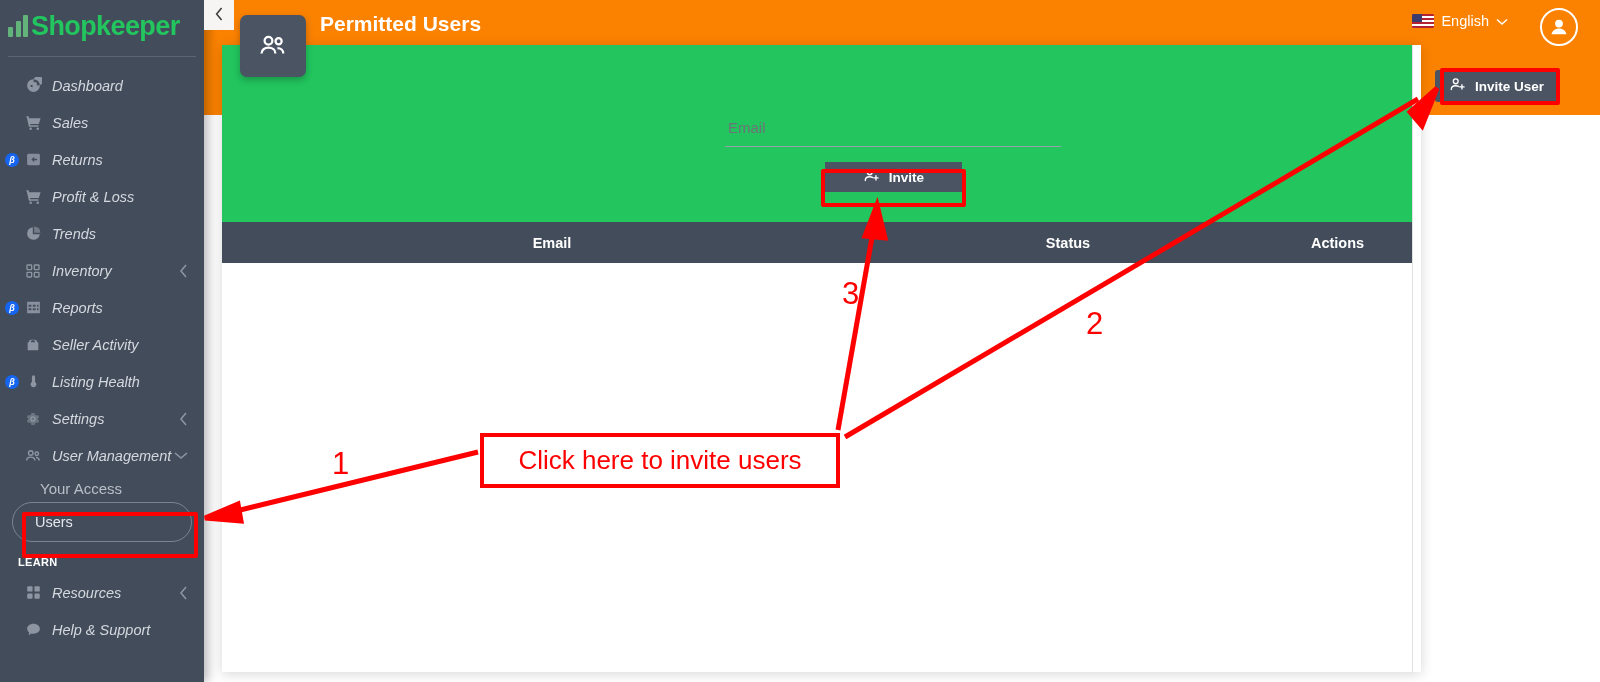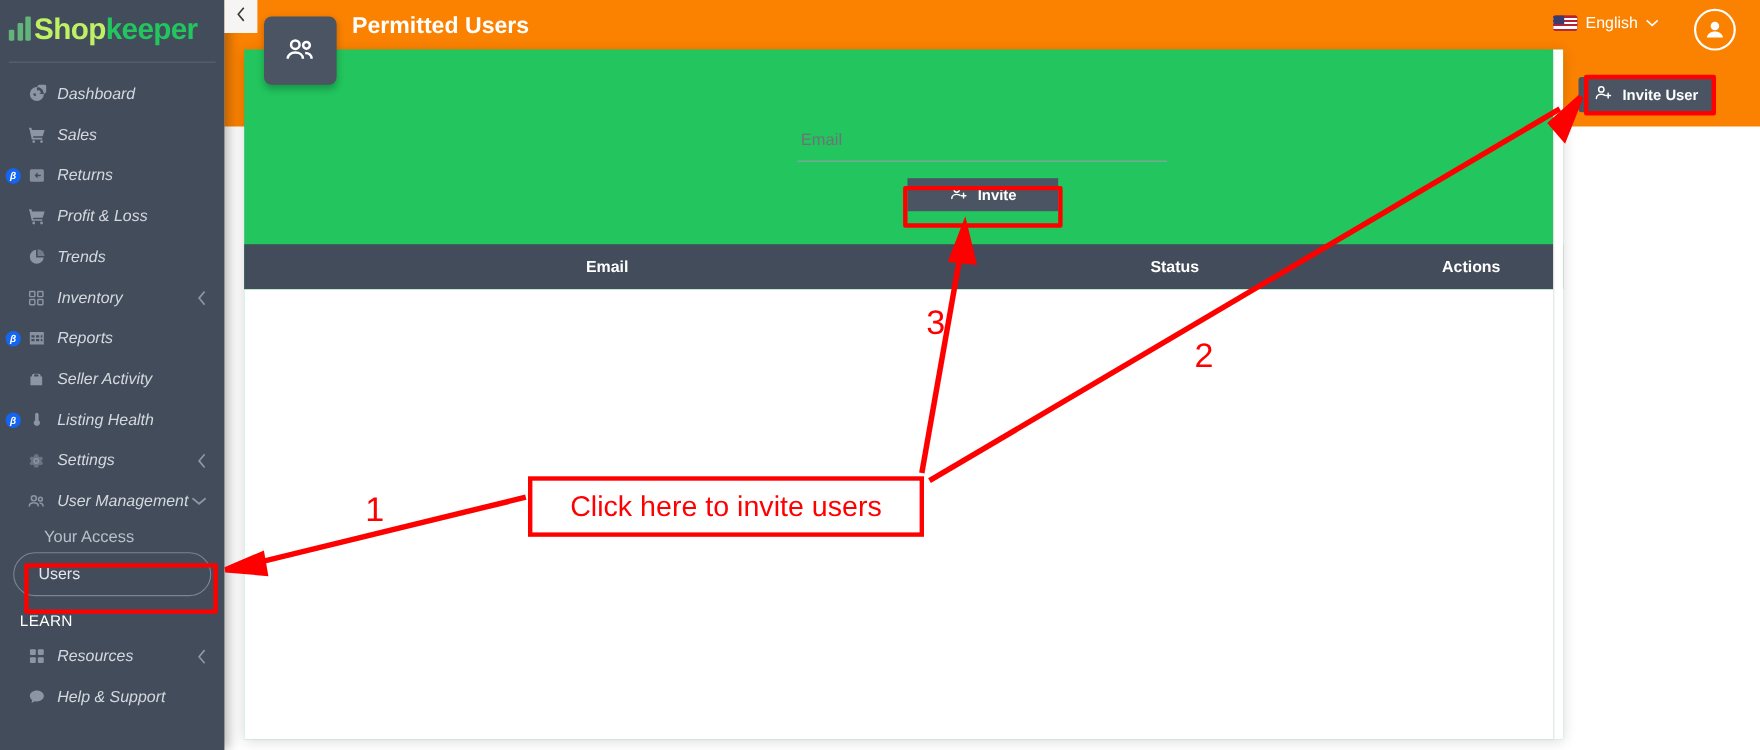--- a/index.html
+++ b/index.html
@@ -20,21 +20,21 @@
     z-index: 20;
     overflow: hidden;
   }
   .brand { height: 52px; display:flex; align-items:center; padding-left: 8px; }
   .brand-bars { display:flex; align-items:flex-end; gap:2.5px; height:22px; margin-right:3px; }
   .brand-bars i { display:block; width:5px; background:#62B47A; border-radius:1px; }
   .brand-bars i:nth-child(1){ height:10px; }
   .brand-bars i:nth-child(2){ height:16px; }
   .brand-bars i:nth-child(3){ height:22px; }
   .brand-text { font-size: 27px; font-weight: 700; letter-spacing:-0.6px; line-height:1; }
-  .brand-text .shop { color:#bef264; }
+  .brand-text .shop { color:#22c55e; }
   .brand-text .keeper { color:#22c55e; }
 
   .brand-divider { height:1px; background:#5a6475; margin: 4px 8px 10px 8px; }
 
   .nav-item {
     position: relative;
     display:flex; align-items:center;
     height: 37px;
     padding-left: 24px;
     color:#d4d8df;
@@ -67,21 +67,21 @@
     padding: 6px 0 5px 40px;
   }
   .users-pill-wrap { position:relative; padding: 0 12px; }
   .users-pill {
     height: 40px; border:1px solid #7b8492; border-radius: 20px;
     display:flex; align-items:center; padding-left: 22px;
     color:#e4e7ec; font-size: 14.5px; cursor:pointer;
     background: #434C5A;
   }
   .section-cap {
-    color:#ffffff; font-size:14px; font-weight:400; letter-spacing:0.3px;
+    color:#ffffff; font-size:11px; font-weight:700; letter-spacing:0.3px;
     padding: 14px 0 6px 18px;
   }
 
   
   .topbar {
     position:absolute; left: 204px; top:0; width: 1396px; height: 115px;
     background:#FB8200; z-index: 5;
   }
   .page-title {
     position:absolute; left: 116px; top: 12px;

